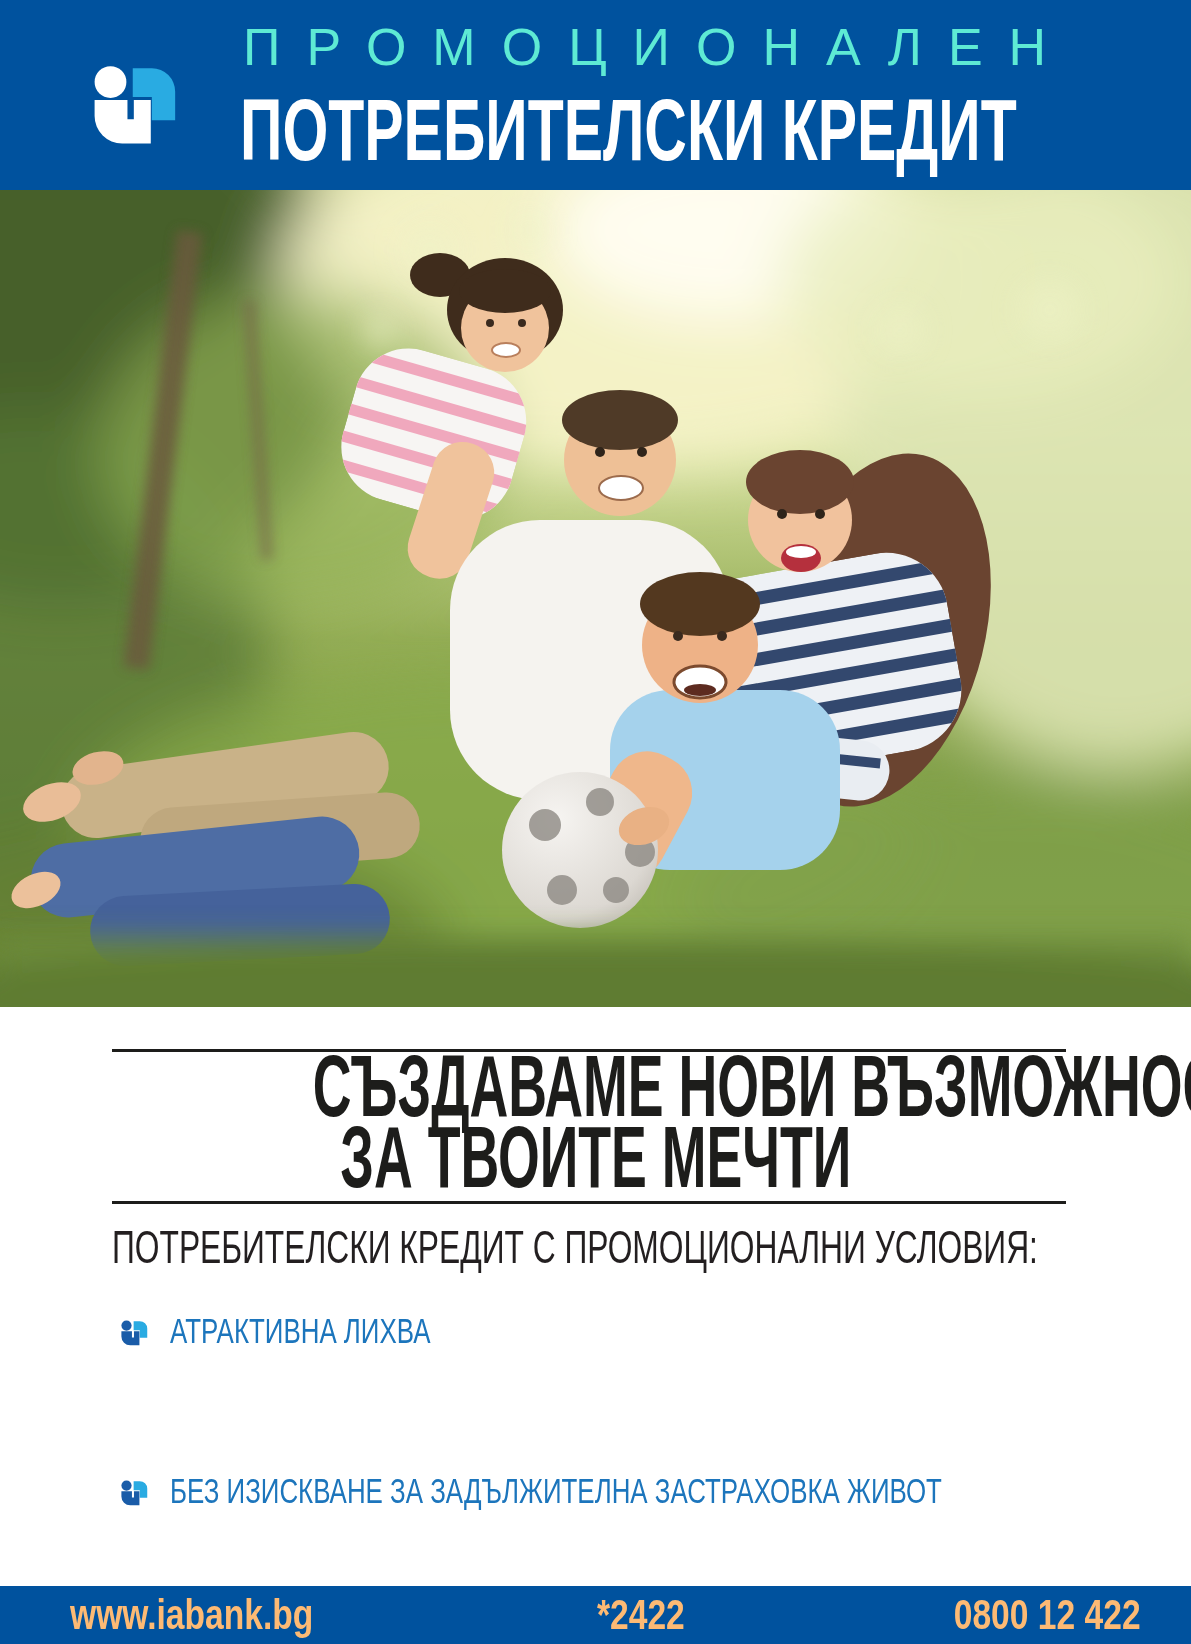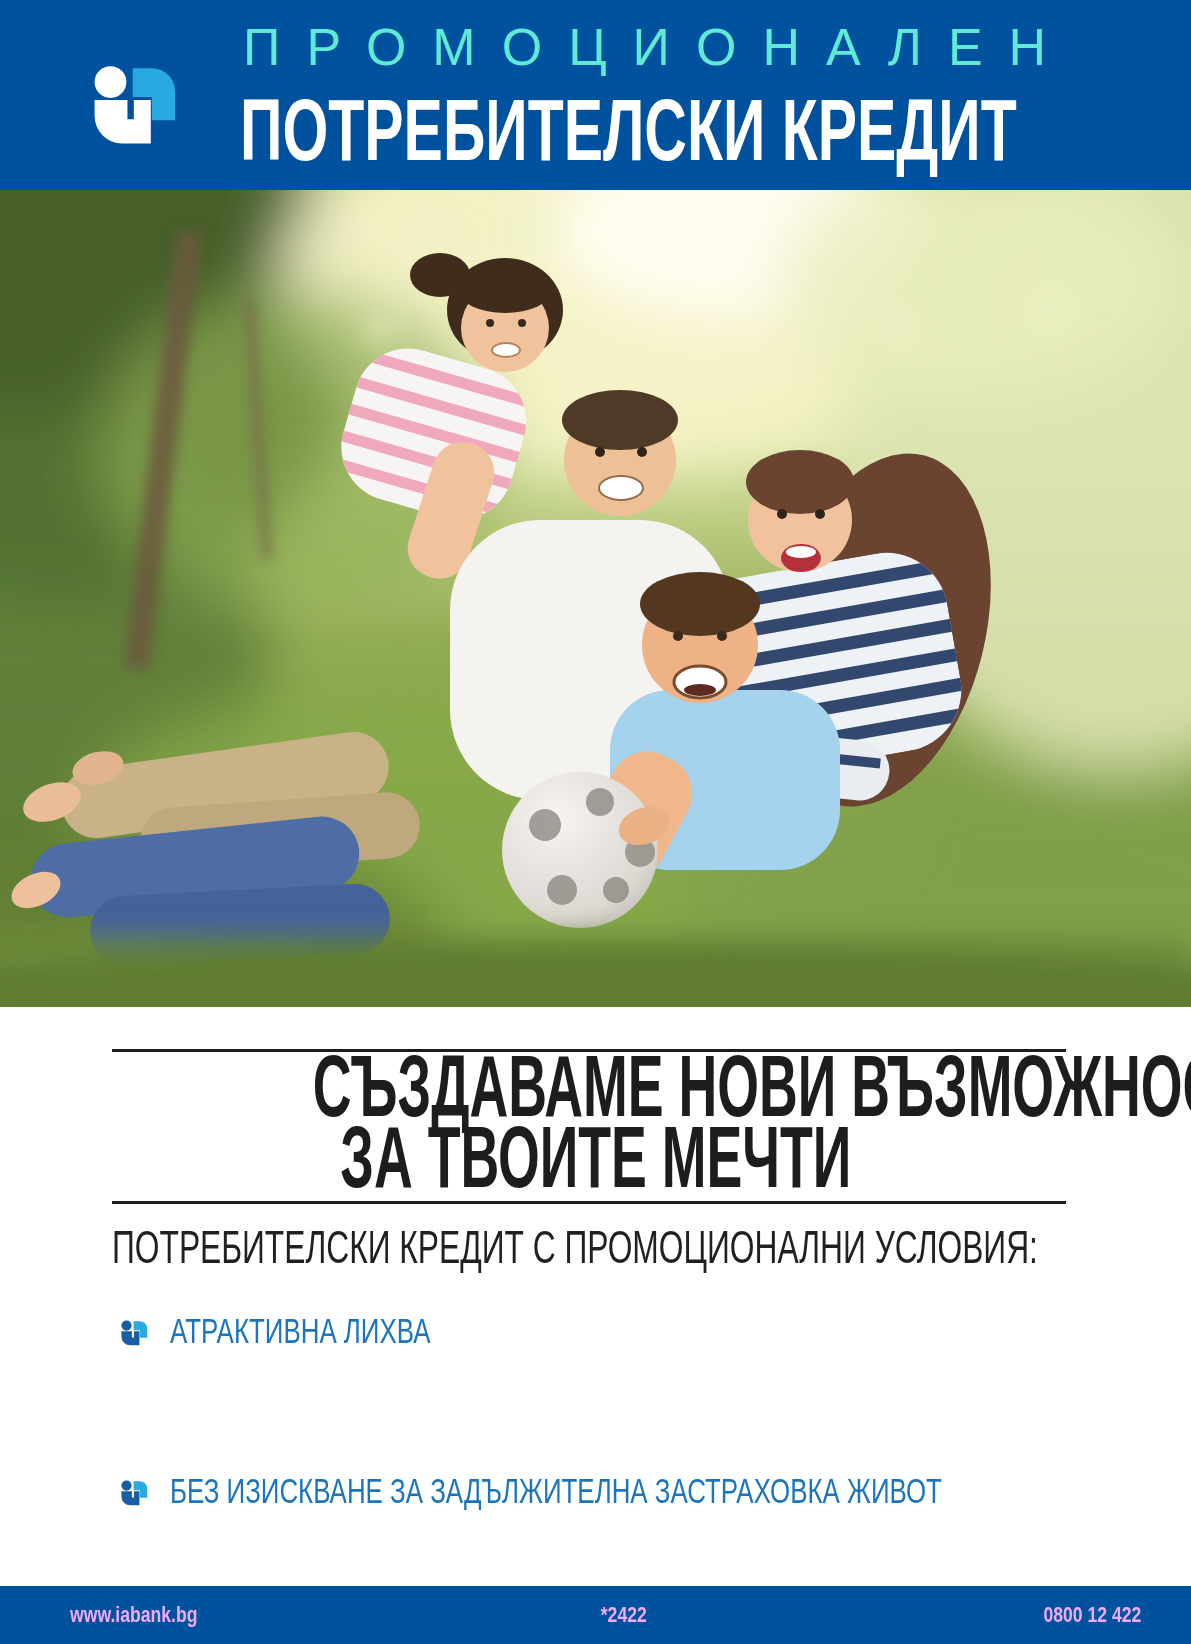--- a/index.html
+++ b/index.html
@@ -36,21 +36,21 @@
   
   .benefit{position:absolute;left:118px;height:40px;display:flex;align-items:flex-end}
   .b1{top:1308px}.b2{top:1388px}.b3{top:1468px}
   .bicon{width:34px;height:34px;flex:0 0 auto;margin-right:18px}
   .blabel{font-size:35px;color:#1C75BC;white-space:nowrap;line-height:1}
   .blabel .sq{display:inline-block;transform:scaleX(.74);transform-origin:left center}
 
   
   .bot{position:absolute;left:0;top:1586px;width:1191px;height:58px;background:#00529E;
        display:flex;align-items:center;justify-content:space-between;
-       padding:0 50px 0 70px;box-sizing:border-box;color:#f0abfc;font-weight:bold;font-size:22px;
+       padding:0 50px 0 70px;box-sizing:border-box;color:#fdba74;font-weight:bold;font-size:42px;
        white-space:nowrap;line-height:1}
   .bot .sq{display:inline-block;transform:scaleX(.8)}
   .bot .fL{transform-origin:left center}
   .bot .fC{transform-origin:center center}
   .bot .fR{transform-origin:right center}
 </style>
 </head>
 <body>
 
 <svg width="0" height="0" style="position:absolute" aria-hidden="true">

